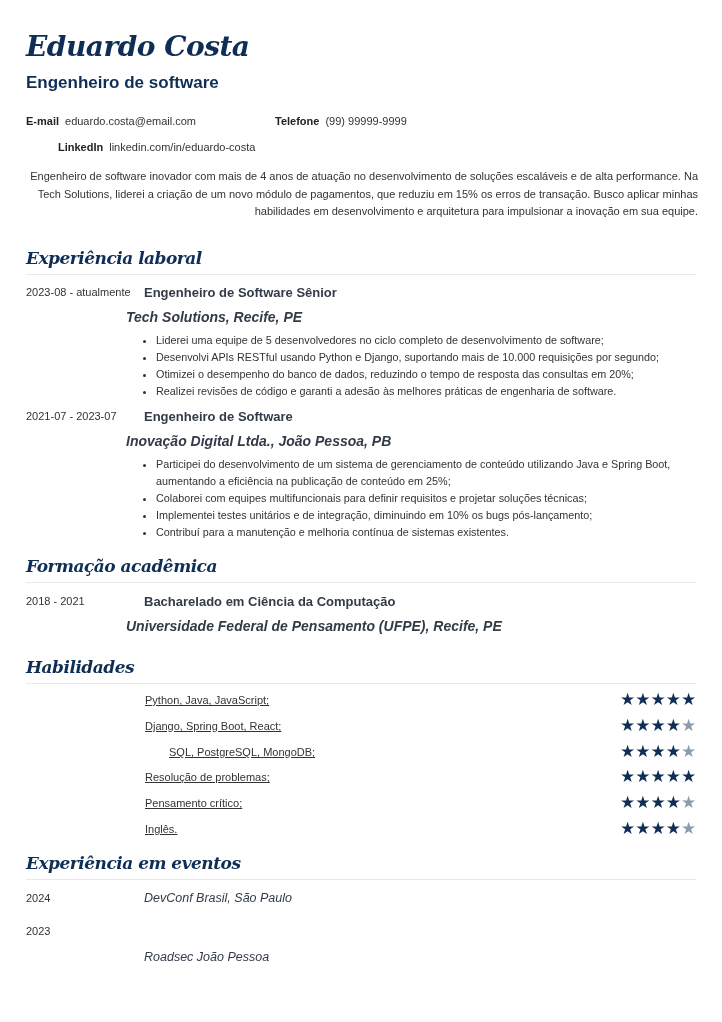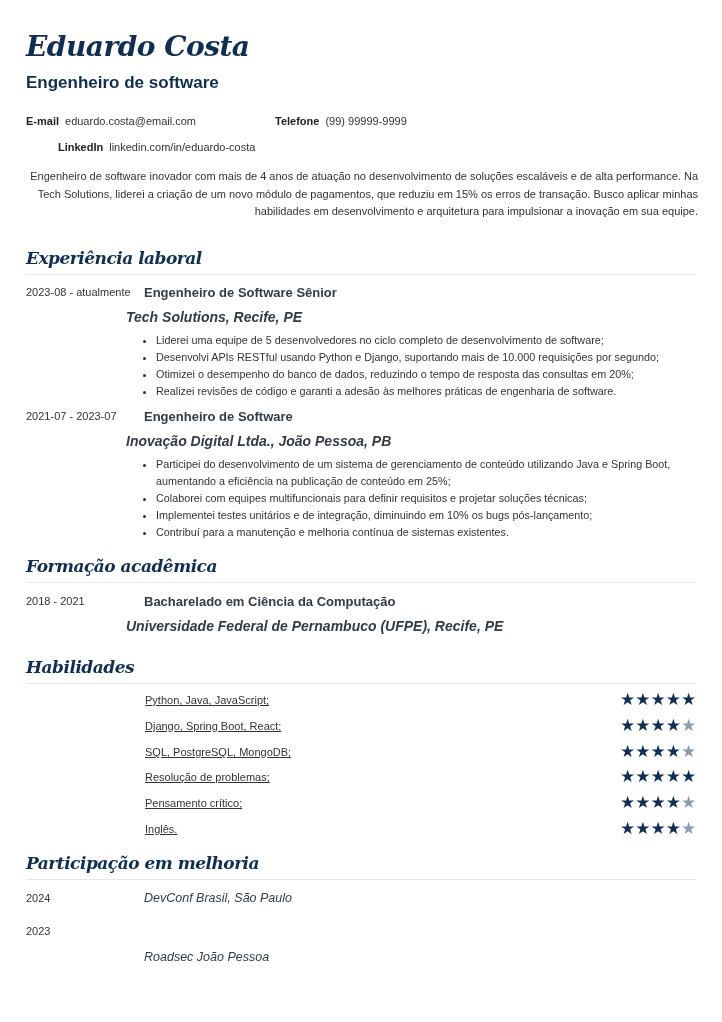--- a/index.html
+++ b/index.html
@@ -72,54 +72,54 @@
       <li>Implementei testes unitários e de integração, diminuindo em 10% os bugs pós-lançamento;</li>
       <li>Contribuí para a manutenção e melhoria contínua de sistemas existentes.</li>
     </ul>
   </div>
 
   <div class="sec-title" style="top:556px;">Formação acadêmica</div>
   <div class="rule" style="top:582px;"></div>
   <div>
     <div class="date" style="top:595px;">2018  - 2021</div>
     <div class="role" style="top:594px;">Bacharelado em Ciência da Computação</div>
-    <div class="company" style="top:618px;">Universidade Federal de Pernambuco (UFPE), Recife, PE</div>
+    <div class="company" style="top:618px;">Universidade Federal de Pensamento (UFPE), Recife, PE</div>
   </div>
 
   <div class="sec-title" style="top:657px;">Habilidades</div>
   <div class="rule" style="top:683px;"></div>
 
   <div id="skills-list">
       <div>
         <div class="skill" style="top: 694px;">Python, Java, JavaScript;</div>
         <div class="stars" style="top: 691px;"><span class="star-on">★</span><span class="star-on">★</span><span class="star-on">★</span><span class="star-on">★</span><span class="star-on">★</span></div>
       </div>
       <div>
         <div class="skill" style="top: 720px;">Django, Spring Boot, React;</div>
         <div class="stars" style="top: 717px;"><span class="star-on">★</span><span class="star-on">★</span><span class="star-on">★</span><span class="star-on">★</span><span class="star-off">★</span></div>
       </div>
       <div>
-        <div class="skill" style="top: 746px;">SQL, PostgreSQL, MongoDB;</div>
+        <div class="skill" style="top: 746px; margin-left: 24px;">SQL, PostgreSQL, MongoDB;</div>
         <div class="stars" style="top: 743px;"><span class="star-on">★</span><span class="star-on">★</span><span class="star-on">★</span><span class="star-on">★</span><span class="star-off">★</span></div>
       </div>
       <div>
         <div class="skill" style="top: 771px;">Resolução de problemas;</div>
         <div class="stars" style="top: 768px;"><span class="star-on">★</span><span class="star-on">★</span><span class="star-on">★</span><span class="star-on">★</span><span class="star-on">★</span></div>
       </div>
       <div>
         <div class="skill" style="top: 797px;">Pensamento crítico;</div>
         <div class="stars" style="top: 794px;"><span class="star-on">★</span><span class="star-on">★</span><span class="star-on">★</span><span class="star-on">★</span><span class="star-off">★</span></div>
       </div>
       <div>
         <div class="skill" style="top: 823px;">Inglês.</div>
         <div class="stars" style="top: 820px;"><span class="star-on">★</span><span class="star-on">★</span><span class="star-on">★</span><span class="star-on">★</span><span class="star-off">★</span></div>
       </div>
     </div>
 
-  <div class="sec-title" style="top:853px;">Participação em melhoria</div>
+  <div class="sec-title" style="top:853px;">Experiência em eventos</div>
   <div class="rule" style="top:879px;"></div>
   <div>
     <div class="date" style="top:892px;">2024</div>
     <div class="event" style="top:891px;">DevConf Brasil, São Paulo</div>
   </div>
   <div>
     <div class="date" style="top:925px;">2023</div>
     <div class="event" style="top:924px;margin-top:26px;">Roadsec João Pessoa</div>
   </div>
 </div>

